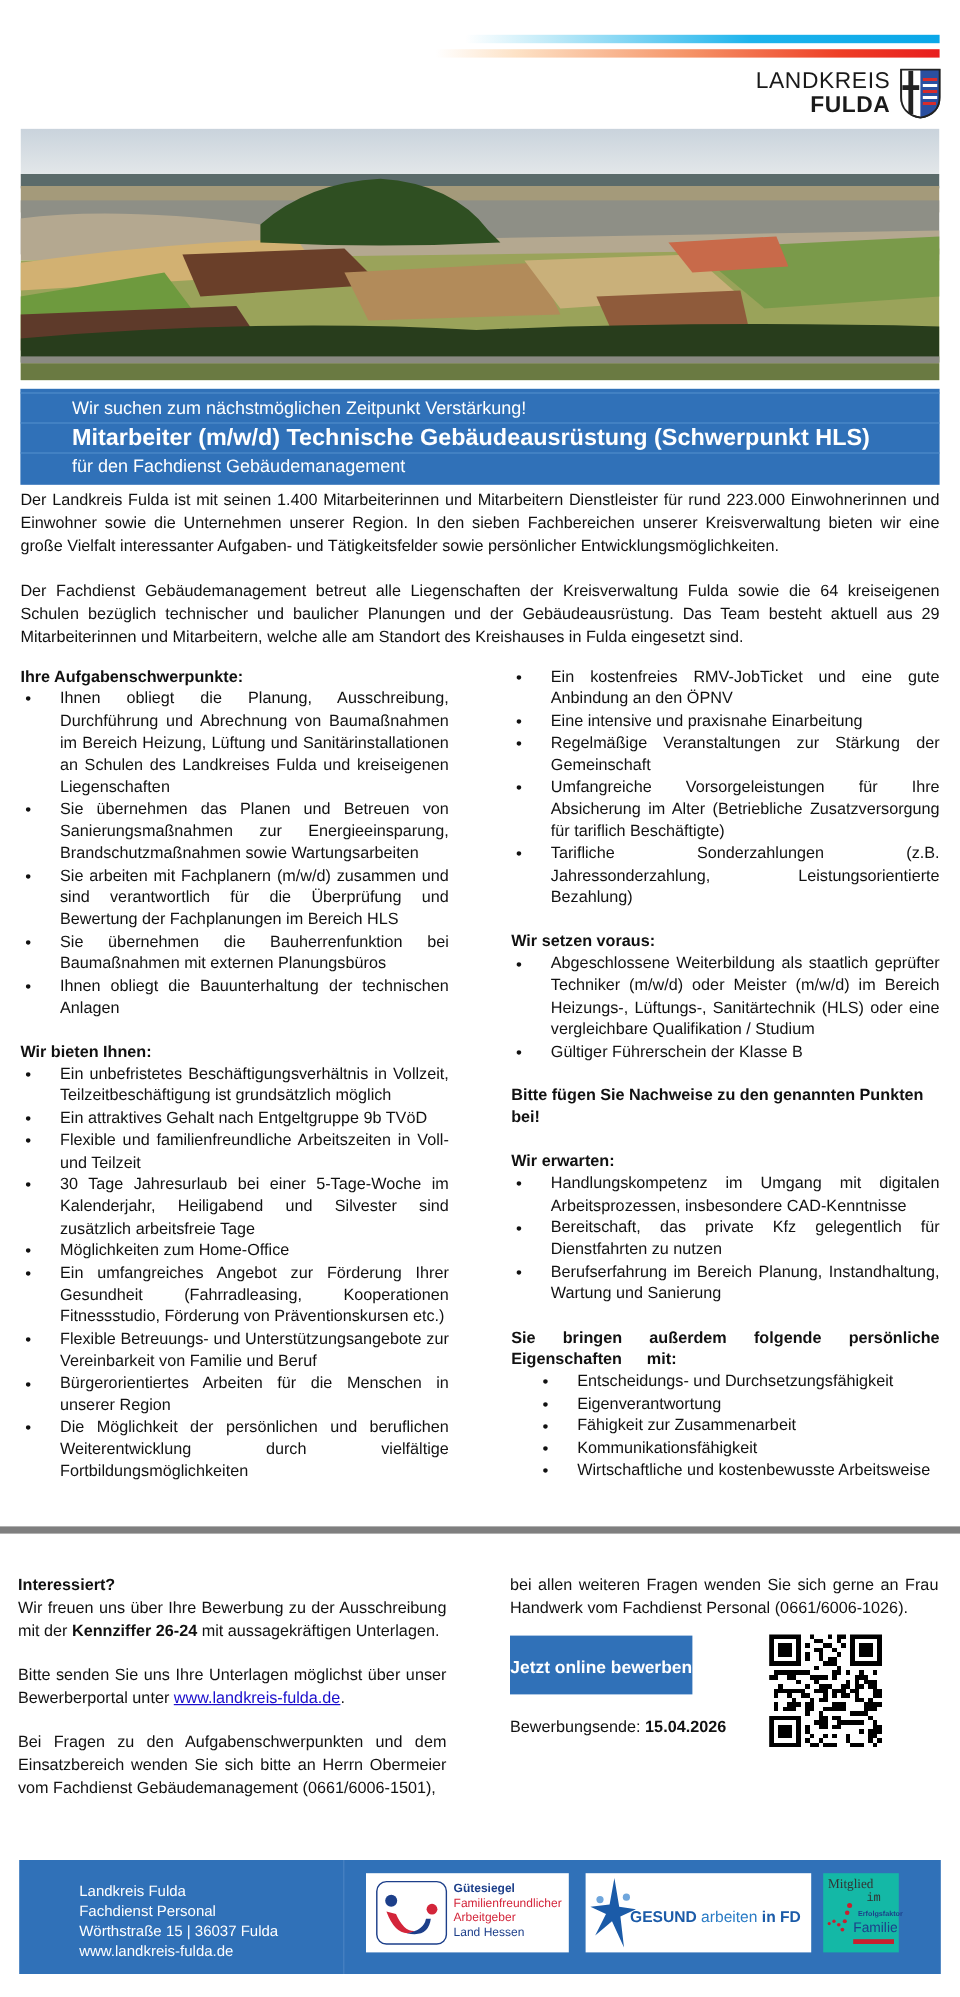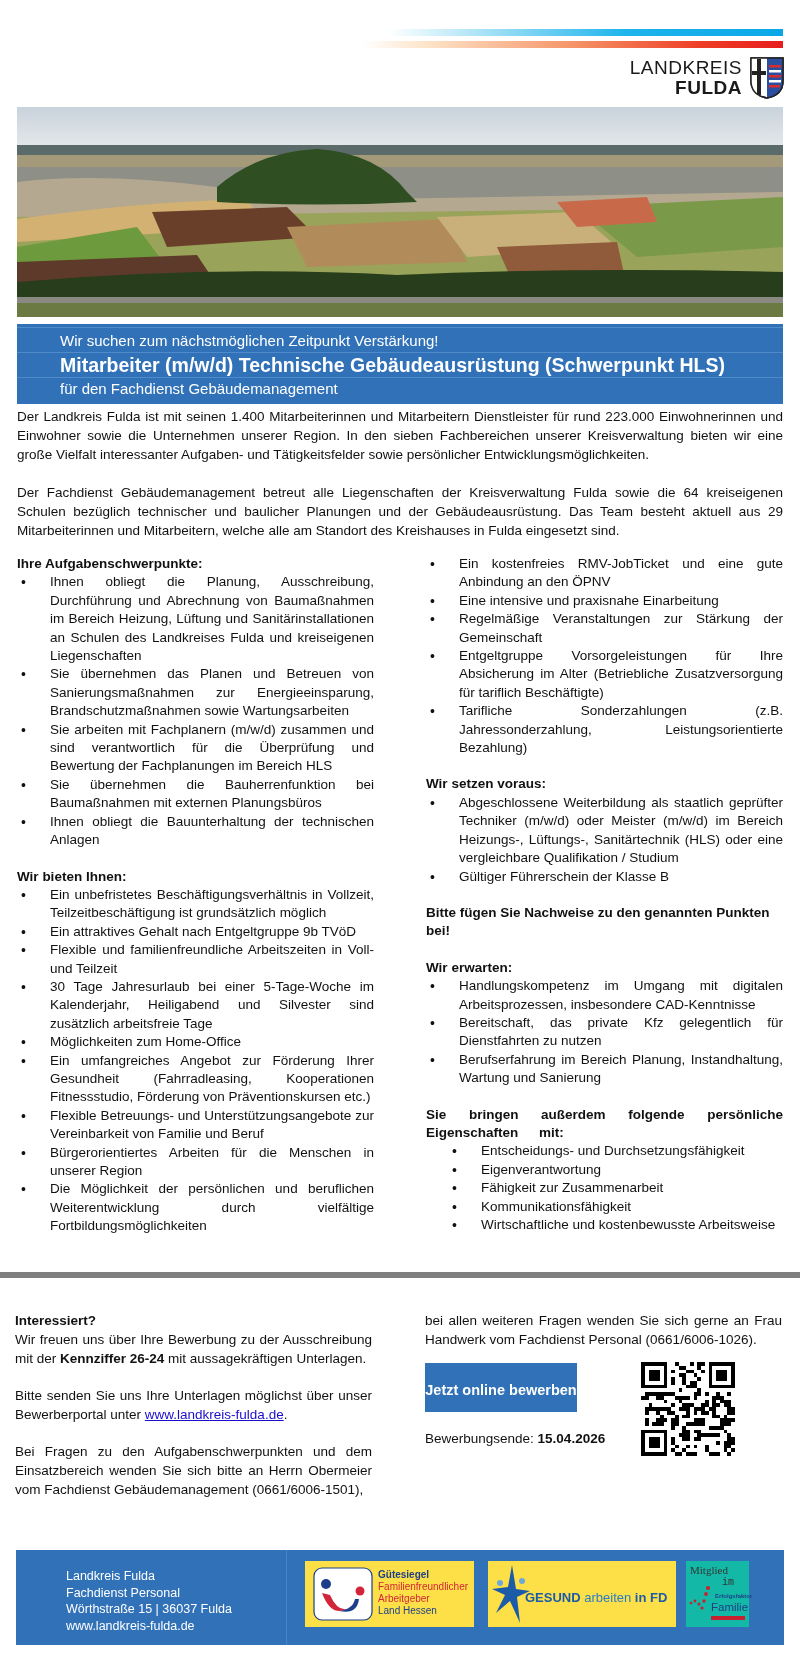--- a/index.html
+++ b/index.html
@@ -50,21 +50,21 @@
 
   .apply-btn { position: absolute; left: 425px; top: 1363px; width: 152px; height: 49px; background: #3071b8; color: #fff; font-weight: bold; font-size: 14.5px; line-height: 20px; text-align: center; padding-top: 4px; border: none; cursor: pointer; font-family: "Liberation Sans", sans-serif; }
   .deadline { position: absolute; left: 425px; top: 1431px; font-size: 13.5px; }
   .qr { position: absolute; left: 641px; top: 1362px; width: 94px; height: 94px; }
 
   .notice { position: absolute; left: 0; width: 800px; top: 1556px; text-align: center; font-size: 13.5px; }
 
   .footer { position: absolute; left: 16px; top: 1550px; width: 768px; height: 95px; background: #3071b8; }
   .footer-sep { position: absolute; left: 270px; top: 0; width: 1px; height: 95px; background: #4a83c2; }
   .footer-addr { position: absolute; left: 50px; top: 18px; color: #fff; font-size: 12.5px; line-height: 16.5px; }
-  .badge { position: absolute; background: #fde047; }
+  .badge { position: absolute; background: #ffffff; }
   .badge1 { left: 289px; top: 11px; width: 169px; height: 66px; }
   .badge2 { left: 472px; top: 11px; width: 188px; height: 66px; }
   .badge3 { left: 670px; top: 11px; width: 63px; height: 66px; background: #14b8a6; }
   .b1-text { position: absolute; left: 73px; top: 8px; font-size: 10px; line-height: 12px; }
   .b1-t1 { color: #1d3f8a; font-weight: bold; }
   .b1-t2 { color: #d3253a; }
   .b1-t3 { color: #1d3f8a; }
   .b2-text { position: absolute; left: 37px; top: 29px; font-size: 13px; font-weight: bold; color: #1b5ba8; white-space: nowrap; }
   .b2-text .lt { font-weight: normal; color: #2a7cc6; }
   .b3-t1 { position: absolute; left: 4px; top: 3px; font-family: "Liberation Serif", serif; font-size: 11px; color: #333; }
@@ -167,21 +167,21 @@
       </ul>
   </div>
 </div>
 
 <div class="col col-right">
   <div class="sec">
     <ul class="bl" id="offer-cont-list">
         <li>Ein kostenfreies RMV-JobTicket und eine gute Anbindung an den ÖPNV</li>
         <li>Eine intensive und praxisnahe Einarbeitung</li>
         <li>Regelmäßige Veranstaltungen zur Stärkung der Gemeinschaft</li>
-        <li>Entgeltgruppe Vorsorgeleistungen für Ihre Absicherung im Alter (Betriebliche Zusatzversorgung für tariflich Beschäftigte)</li>
+        <li>Umfangreiche Vorsorgeleistungen für Ihre Absicherung im Alter (Betriebliche Zusatzversorgung für tariflich Beschäftigte)</li>
         <li>Tarifliche Sonderzahlungen (z.B. Jahressonderzahlung, Leistungsorientierte Bezahlung)</li>
       </ul>
   </div>
   <div class="sec">
     <div class="sec-h">Wir setzen voraus:</div>
     <ul class="bl" id="req-list">
         <li>Abgeschlossene Weiterbildung als staatlich geprüfter Techniker (m/w/d) oder Meister (m/w/d) im Bereich Heizungs-, Lüftungs-, Sanitärtechnik (HLS) oder eine vergleichbare Qualifikation / Studium</li>
         <li>Gültiger Führerschein der Klasse B</li>
       </ul>
   </div>

